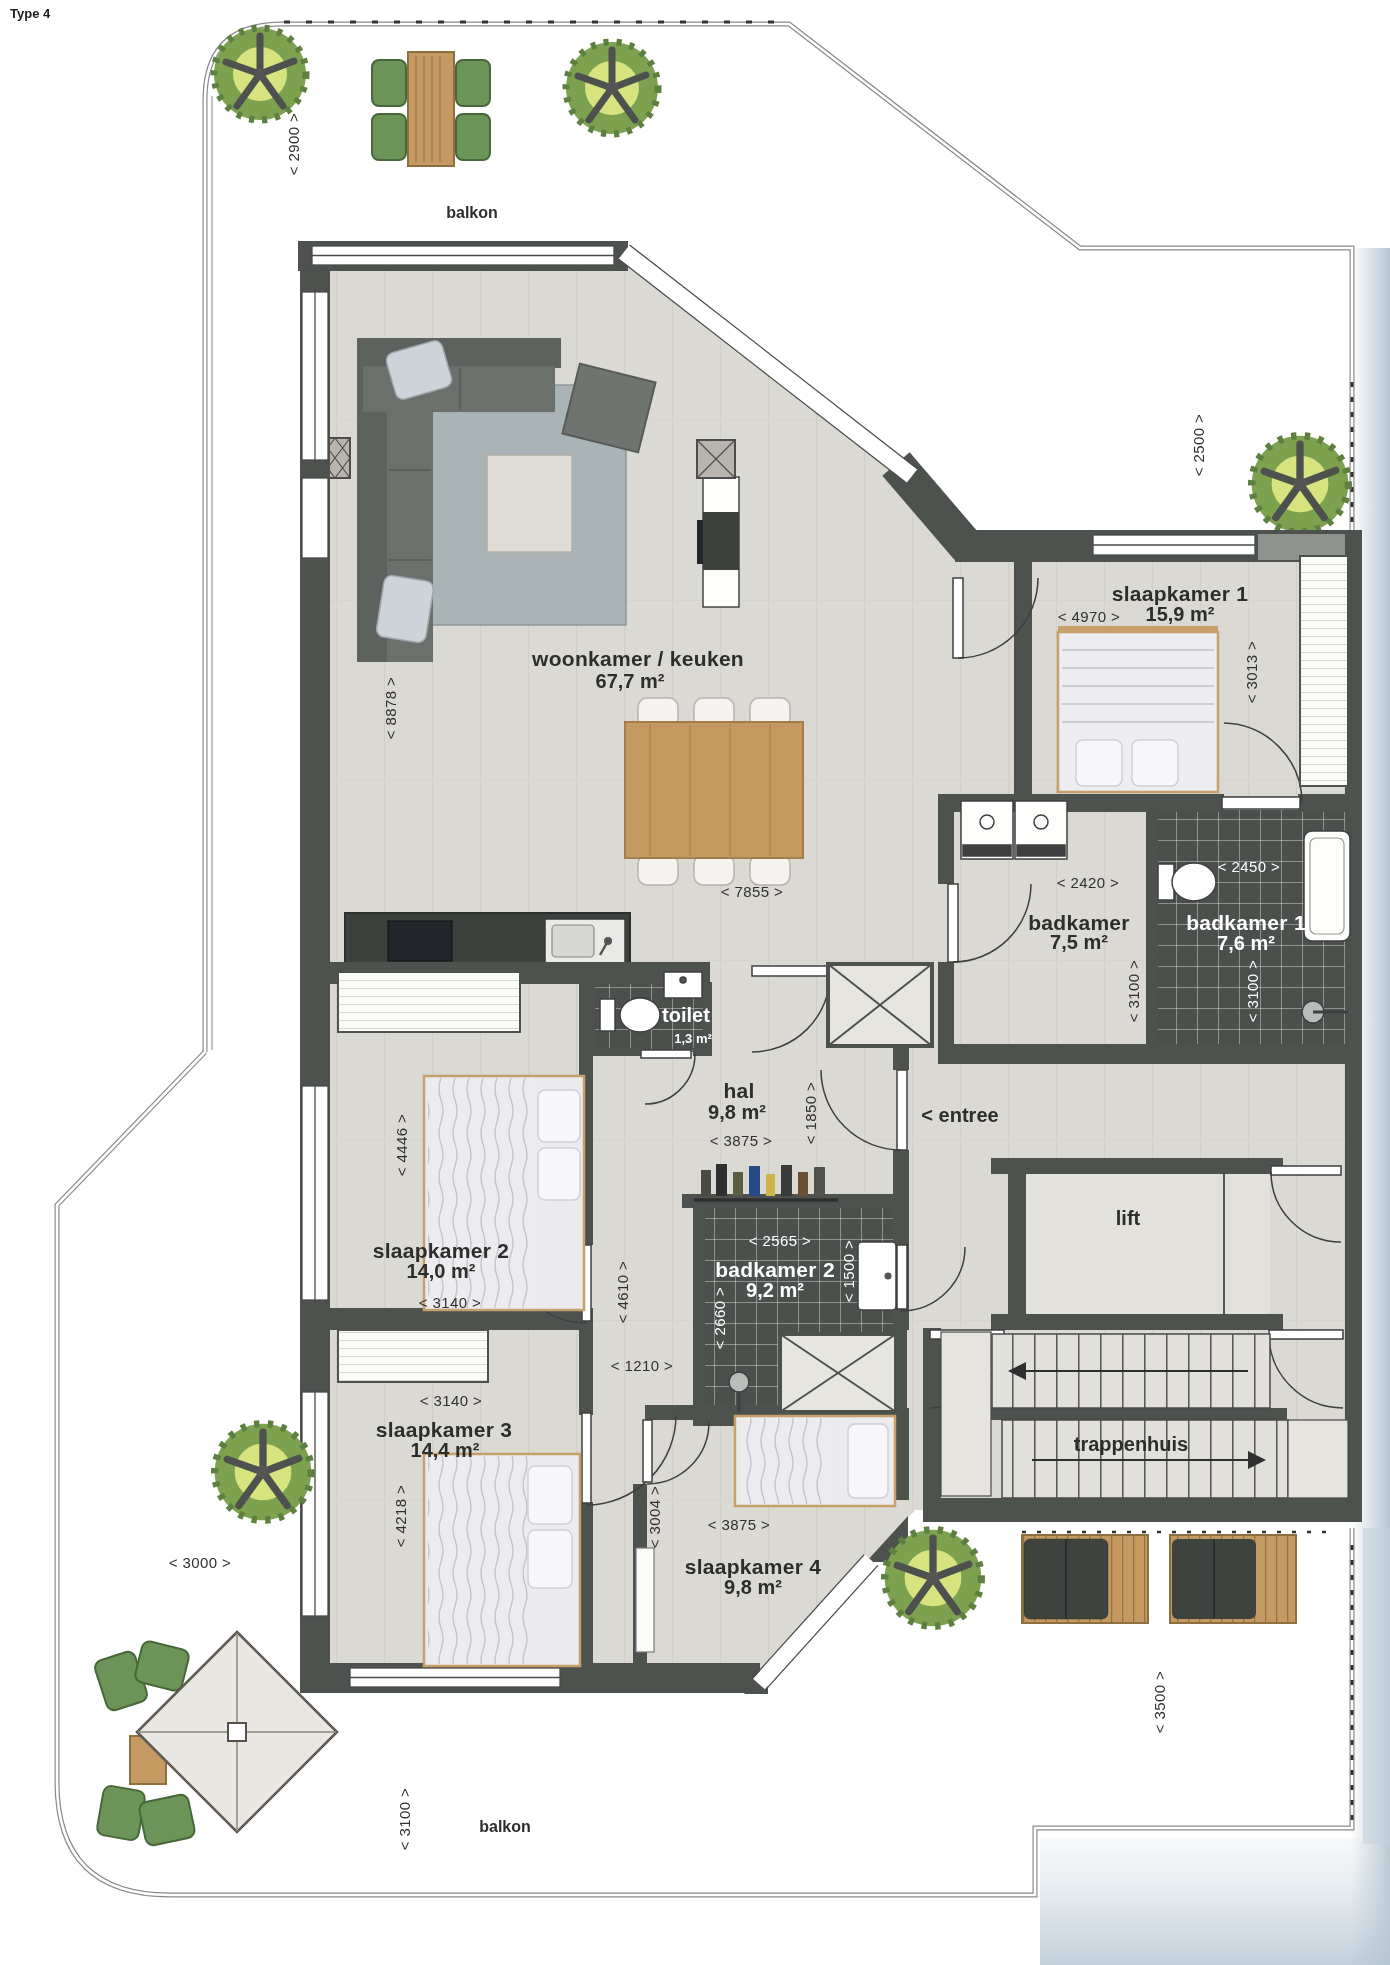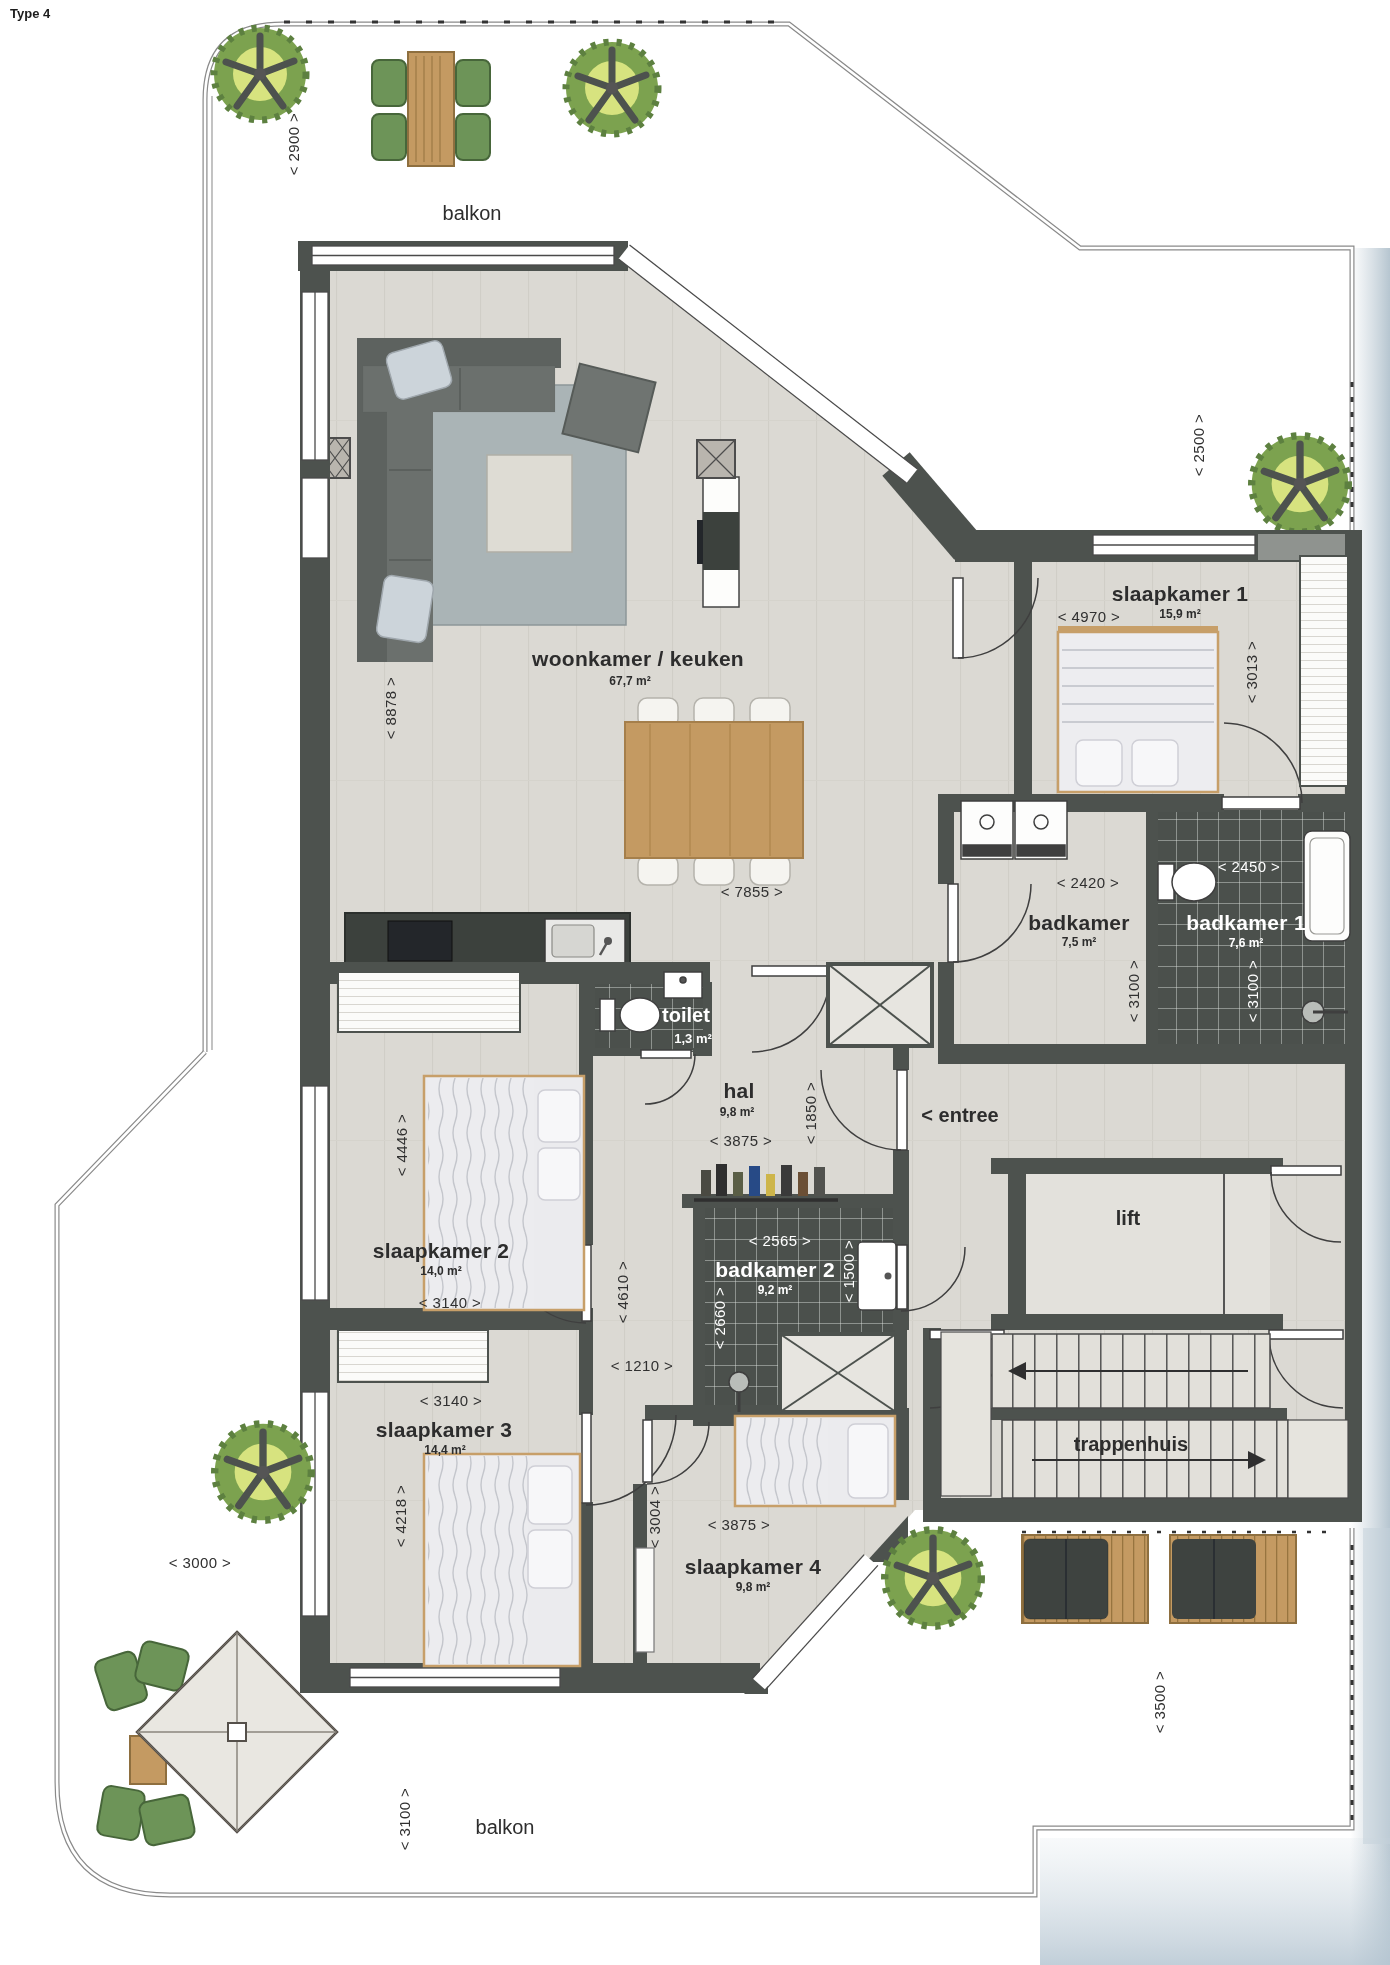--- a/index.html
+++ b/index.html
@@ -2,25 +2,25 @@
 <html><head>
 <meta charset="utf-8">
 <style>
   html,body{margin:0;padding:0;background:#fff;}
   #plan{position:relative;width:1390px;height:1965px;background:#ffffff;overflow:hidden;
         font-family:"Liberation Sans",sans-serif;}
   #plan svg{position:absolute;left:0;top:0;}
   .lbl{position:absolute;transform:translate(-50%,-50%);white-space:nowrap;color:#2d2d2d;
        font-family:"Liberation Sans",sans-serif;line-height:1;}
   .room{font-size:21px;font-weight:700;letter-spacing:.3px;}
-  .area{font-size:12px;font-weight:700;}
+  .area{font-size:20px;font-weight:700;}
   .dim{font-size:15px;font-weight:400;letter-spacing:.4px;color:#303030;}
   .rot{transform:translate(-50%,-50%) rotate(-90deg);}
   .light{color:#ffffff;}
-  .big{font-size:20px;font-weight:400;}
+  .big{font-size:16px;font-weight:700;}
   .mid{font-size:20px;font-weight:700;}
   .small{font-size:13px;font-weight:700;margin-left:11px;}
   .title{position:absolute;left:10px;top:6px;font-size:13px;font-weight:700;color:#1c1c1c;
          font-family:"Liberation Sans",sans-serif;}
 </style>
 </head>
 <body>
 
 <div id="plan">
 

